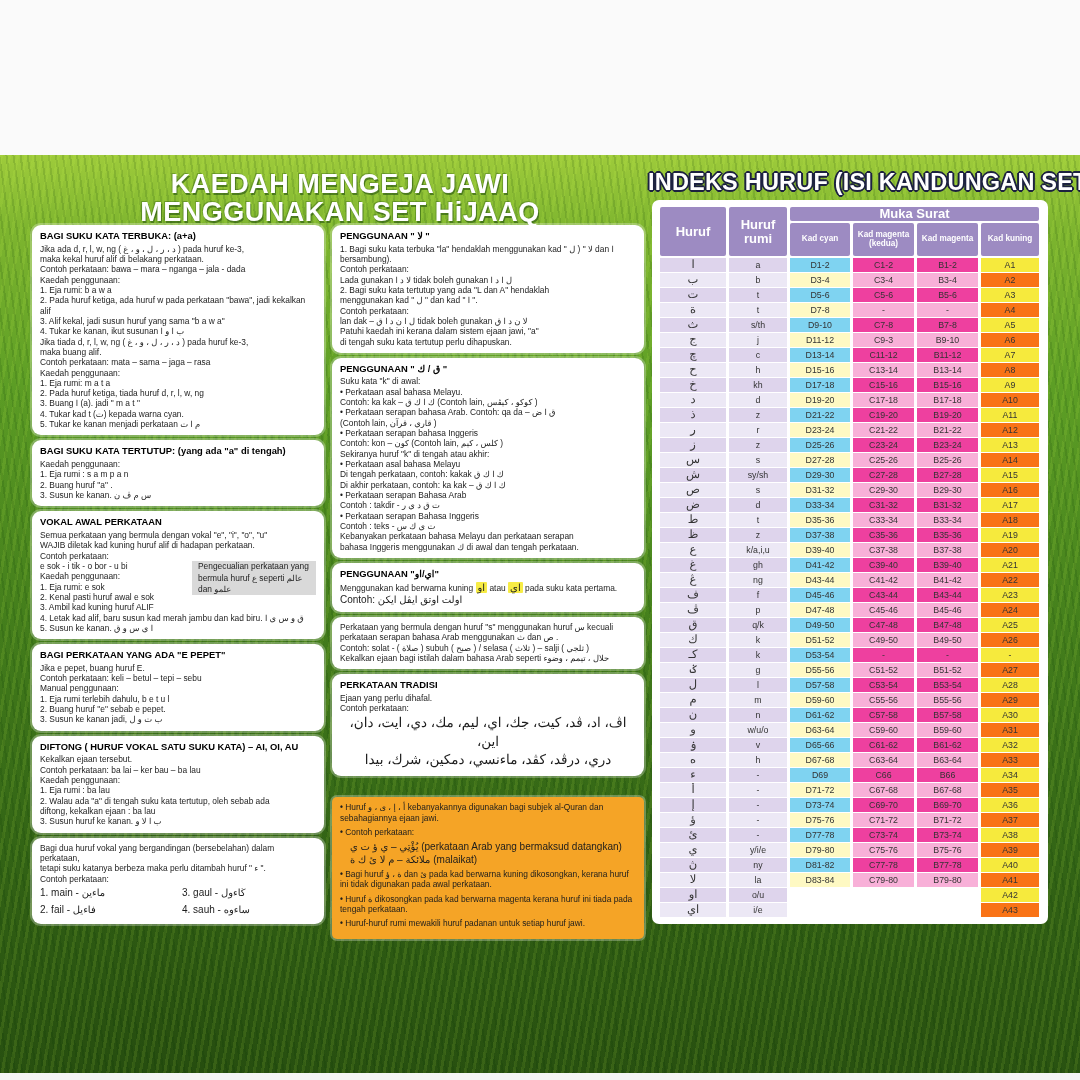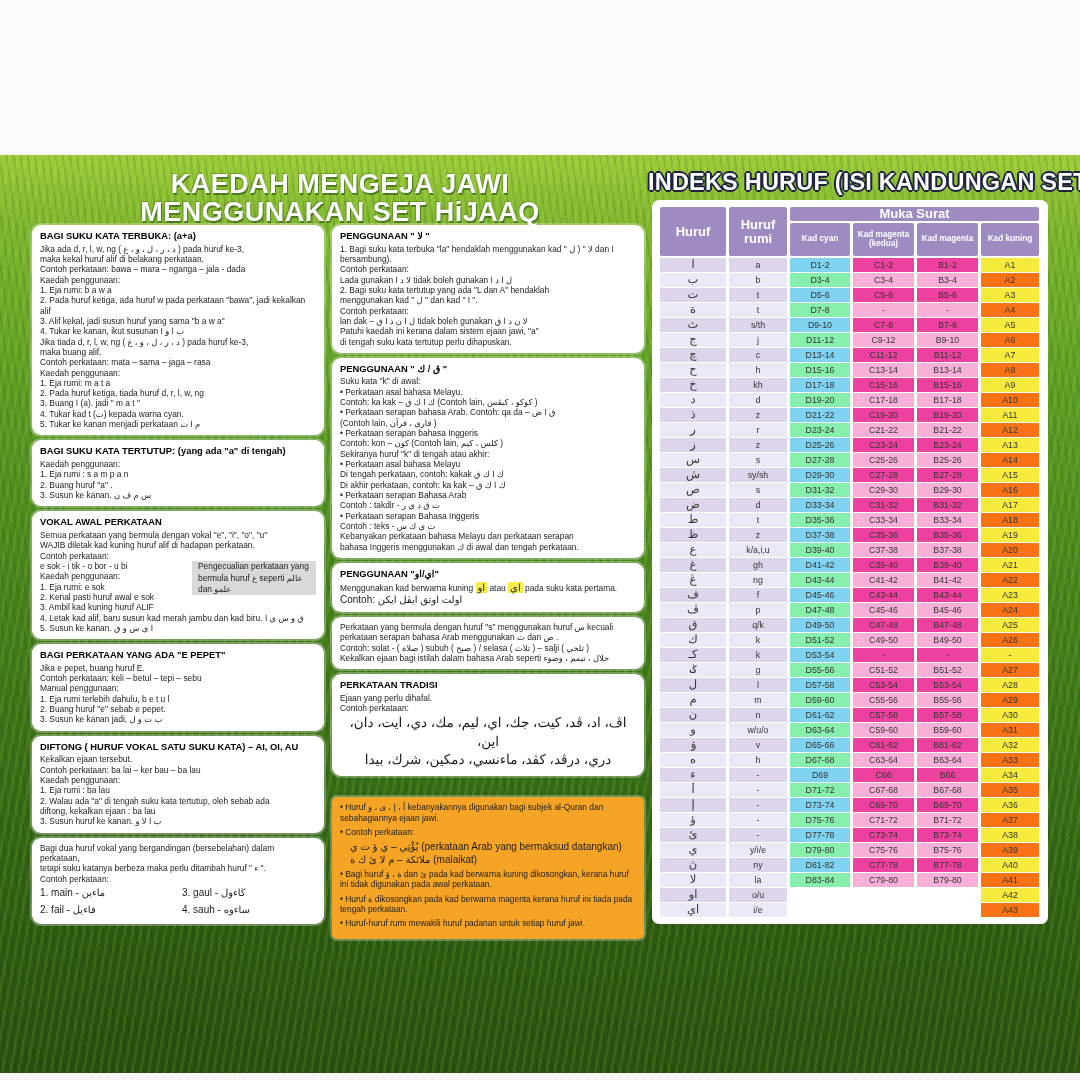--- a/index.html
+++ b/index.html
@@ -77,21 +77,21 @@
   .tbody{display:flex;flex-direction:column;gap:1px;}
   .trow{display:grid;grid-template-columns:66px 58px 60px 61px 61px 58px;column-gap:3px;height:14px;}
   .cell{
     display:flex;align-items:center;justify-content:center;
     font-size:8.8px;color:#333;overflow:hidden;
   }
   .c-huruf{font-size:11.5px;line-height:1;padding-bottom:1px;}
   .odd  .c-huruf,.odd  .c-rumi{background:#ded4ec;}
   .even .c-huruf,.even .c-rumi{background:#ece8f5;}
   .odd  .c-cyan{background:#7fd3f1;}
-  .even .c-cyan{background:#86efac;}
+  .even .c-cyan{background:#fef9c3;}
   .odd  .c-mkedua,.odd .c-magenta{background:#ee409f;}
   .even .c-mkedua,.even .c-magenta{background:#f8b0d8;}
   .odd  .c-kuning{background:#f6ea3d;}
   .even .c-kuning{background:#f97316;}
   .cell.blank{background:transparent;}
 </style>
 </head>
 <body>
 
 <div class="canvas-top"></div>
@@ -325,21 +325,21 @@
           <div class="cell c-rumi">s/th</div>
           <div class="cell c-cyan">D9-10</div>
           <div class="cell c-mkedua">C7-8</div>
           <div class="cell c-magenta">B7-8</div>
           <div class="cell c-kuning">A5</div>
         </div>
         <div class="trow even">
           <div class="cell c-huruf">ج</div>
           <div class="cell c-rumi">j</div>
           <div class="cell c-cyan">D11-12</div>
-          <div class="cell c-mkedua">C9-12</div>
+          <div class="cell c-mkedua">C9-3</div>
           <div class="cell c-magenta">B9-10</div>
           <div class="cell c-kuning">A6</div>
         </div>
         <div class="trow odd">
           <div class="cell c-huruf">چ</div>
           <div class="cell c-rumi">c</div>
           <div class="cell c-cyan">D13-14</div>
           <div class="cell c-mkedua">C11-12</div>
           <div class="cell c-magenta">B11-12</div>
           <div class="cell c-kuning">A7</div>

